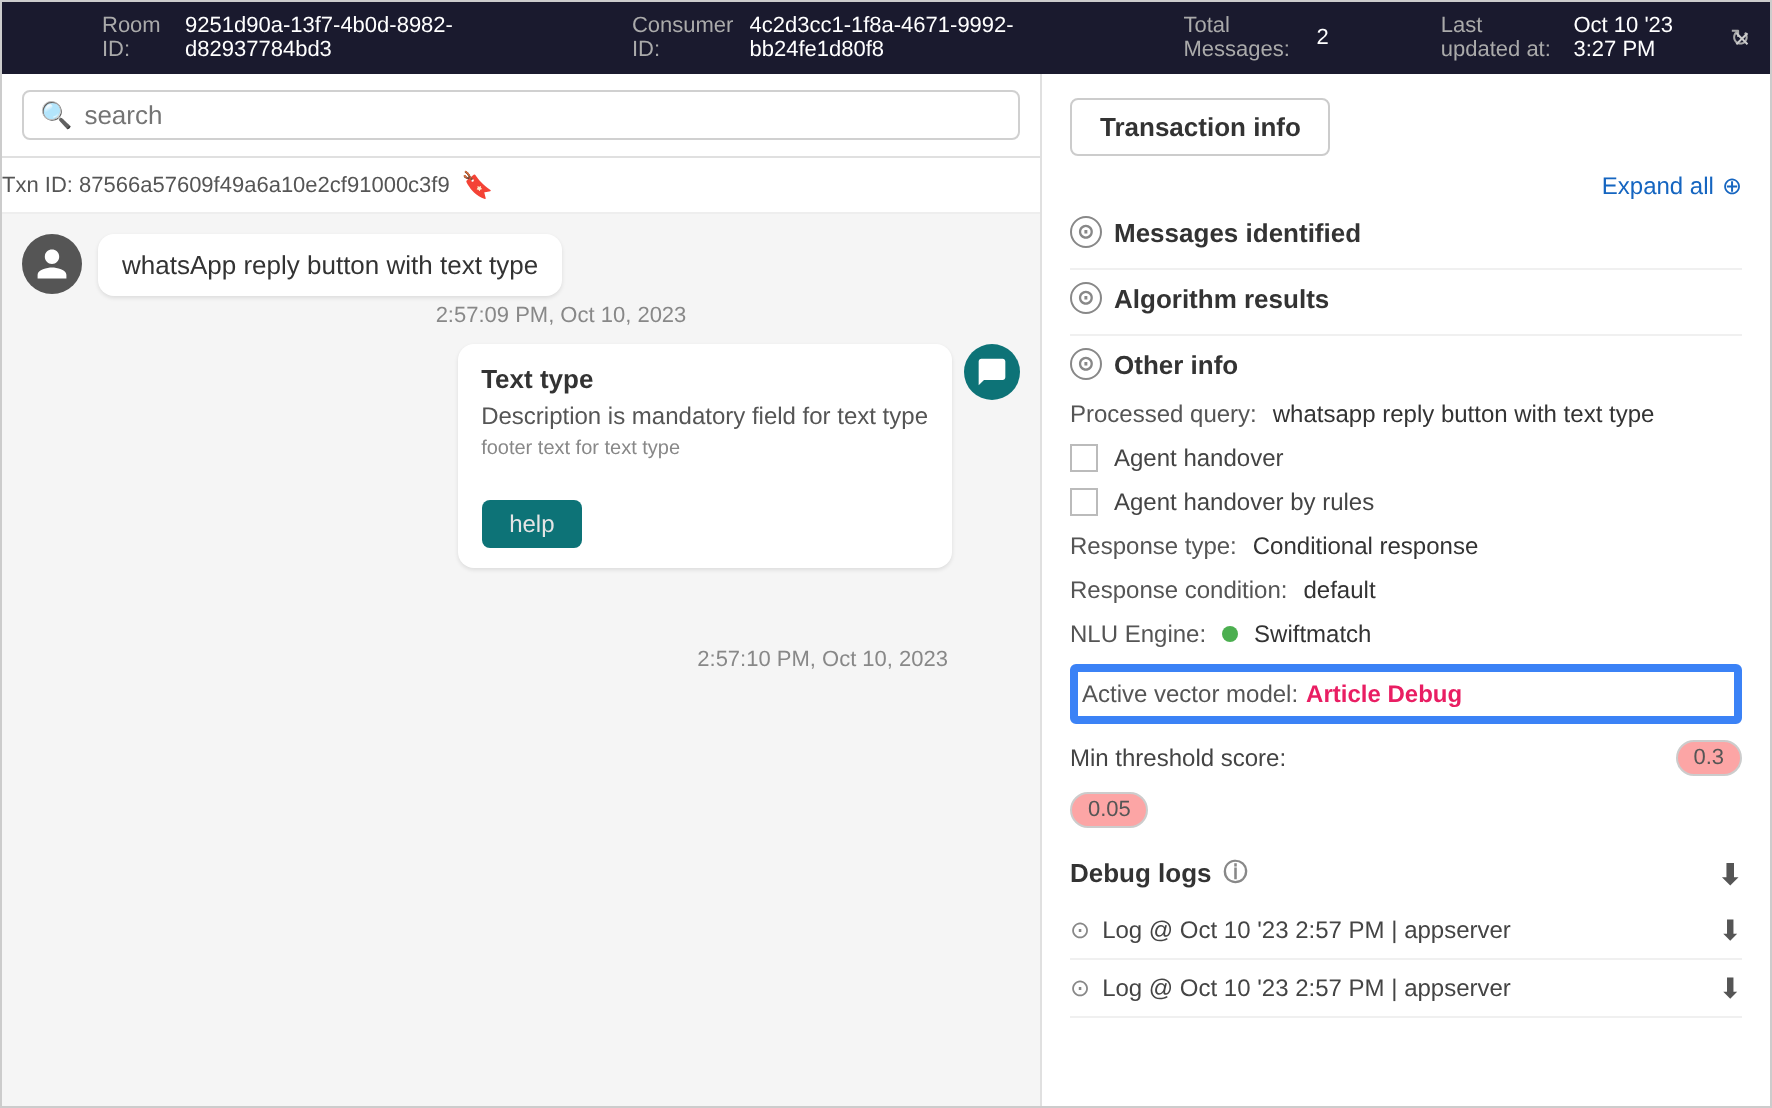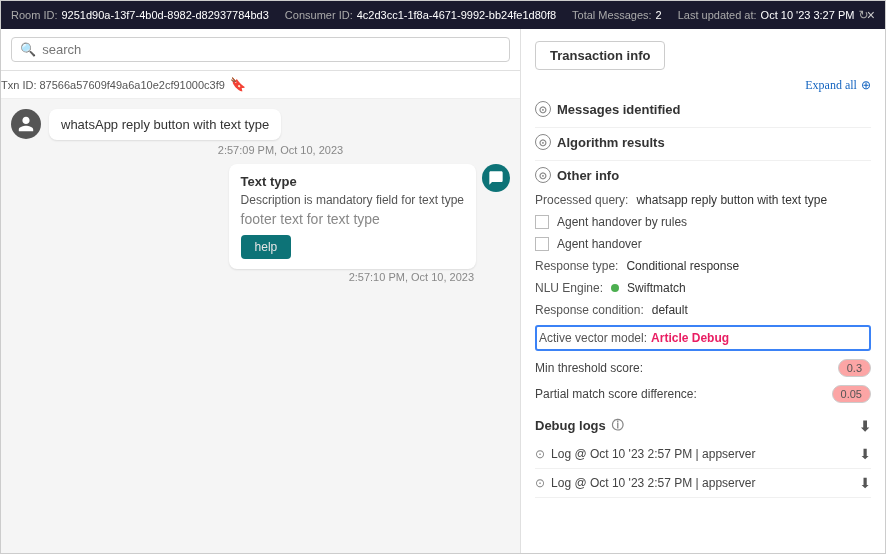--- a/index.html
+++ b/index.html
@@ -18,21 +18,21 @@
       background: #1a1a2e;
       color: #fff;
       font-size: 11px;
       padding: 6px 10px;
       display: flex;
       align-items: center;
       gap: 16px;
       min-height: 28px;
       position: relative;
     }
-    .top-bar-item { display: flex; gap: 4px; align-items: center; }
+    .top-bar-item { display: flex; gap: 4px; align-items: center; margin-left: 40px; }
     .top-bar-label { color: #aaa; }
     .top-bar-value { color: #fff; }
     .top-bar-close {
       position: absolute; right: 10px; top: 50%; transform: translateY(-50%);
       cursor: pointer; font-size: 14px; color: #ccc;
     }
     .refresh-icon { color: #aaa; font-size: 12px; cursor: pointer; }
 
     
     .main-layout {
@@ -115,38 +115,39 @@
       text-align: center;
       padding-left: 40px;
       margin-top: -4px;
     }
 
     
     .bot-message-wrap {
       display: flex;
       flex-direction: column;
       align-items: flex-end;
+      gap: 38px;
     }
     .bot-message-row {
       display: flex;
       align-items: flex-start;
       gap: 6px;
     }
     .bot-bubble {
       background: #fff;
       border-radius: 8px;
       padding: 10px 12px;
       font-size: 13px;
       max-width: 260px;
       box-shadow: 0 1px 2px rgba(0,0,0,0.1);
       position: relative;
     }
     .bot-bubble-title { font-weight: 600; color: #333; margin-bottom: 4px; }
     .bot-bubble-desc { color: #555; font-size: 12px; margin-bottom: 4px; }
-    .bot-bubble-footer { color: #888; font-size: 14px; margin-bottom: 8px; }
+    .bot-bubble-footer { color: #888; font-size: 10px; margin-bottom: 20px; }
     .bot-bubble-btn {
       background: #0d7377;
       color: #e5e5e5;
       border: none;
       border-radius: 4px;
       padding: 5px 14px;
       font-size: 12px;
       cursor: pointer;
       display: inline-block;
     }
@@ -184,21 +185,20 @@
       color: #333;
       margin-bottom: 8px;
     }
 
     .expand-all-row {
       display: flex;
       justify-content: flex-end;
       align-items: center;
       gap: 4px;
       margin-bottom: 8px;
-      font-family: Liberation Serif, serif;
     }
     .expand-all-link { color: #1565c0; font-size: 12px; cursor: pointer; }
     .expand-icon { color: #1565c0; font-size: 12px; }
 
     .section {
       margin-bottom: 10px;
     }
     .section-header {
       display: flex;
       align-items: center;
@@ -259,21 +259,21 @@
     }
 
     .divider { border-top: 1px solid #f0f0f0; margin: 6px 0; }
 
     .active-vector-row {
       display: flex;
       align-items: flex-end;
       gap: 4px;
       padding: 4px 2px;
       font-size: 12px;
-      border: 2px solid #3b82f6;
+      border: 4px solid #3b82f6;
       border-radius: 3px;
       margin: 4px 0;
       background: #fff;
     }
     .active-vector-label { color: #555; font-weight: 500; }
     .active-vector-value { color: #e91e63; font-weight: 600; }
 
     .score-row {
       display: flex;
       align-items: center;
@@ -433,52 +433,51 @@
           <span>Other info</span>
         </div>
 
         <div class="info-row">
           <label>Processed query:</label>
           <span class="value">whatsapp reply button with text type</span>
         </div>
 
         <div class="checkbox-row">
           <div class="checkbox-box"></div>
-          <span>Agent handover by rules</span>
+          <span>Agent handover</span>
         </div>
         <div class="checkbox-row">
           <div class="checkbox-box"></div>
-          <span>Agent handover</span>
+          <span>Agent handover by rules</span>
         </div>
 
         <div class="info-row">
           <label>Response type:</label>
           <span class="value">Conditional response</span>
+        </div>
+        <div class="info-row">
+          <label>Response condition:</label>
+          <span class="value">default</span>
         </div>
         <div class="info-row">
           <label>NLU Engine:</label>
           <span><span class="nlu-dot"></span></span>
           <span class="value">Swiftmatch</span>
         </div>
-        <div class="info-row">
-          <label>Response condition:</label>
-          <span class="value">default</span>
-        </div>
 
         <div class="active-vector-row">
           <span class="active-vector-label">Active vector model:</span>
           <span class="active-vector-value">Article Debug</span>
         </div>
 
         <div class="score-row">
           <span>Min threshold score:</span>
           <span class="score-badge">0.3</span>
         </div>
         <div class="score-row">
-          <span>Partial match score difference:</span>
           <span class="score-badge">0.05</span>
         </div>
       </div>
 
       
       <div class="section">
         <div class="debug-logs-header">
           <span>Debug logs</span>
           <span class="debug-info-icon">ⓘ</span>
           <span style="flex:1"></span>

